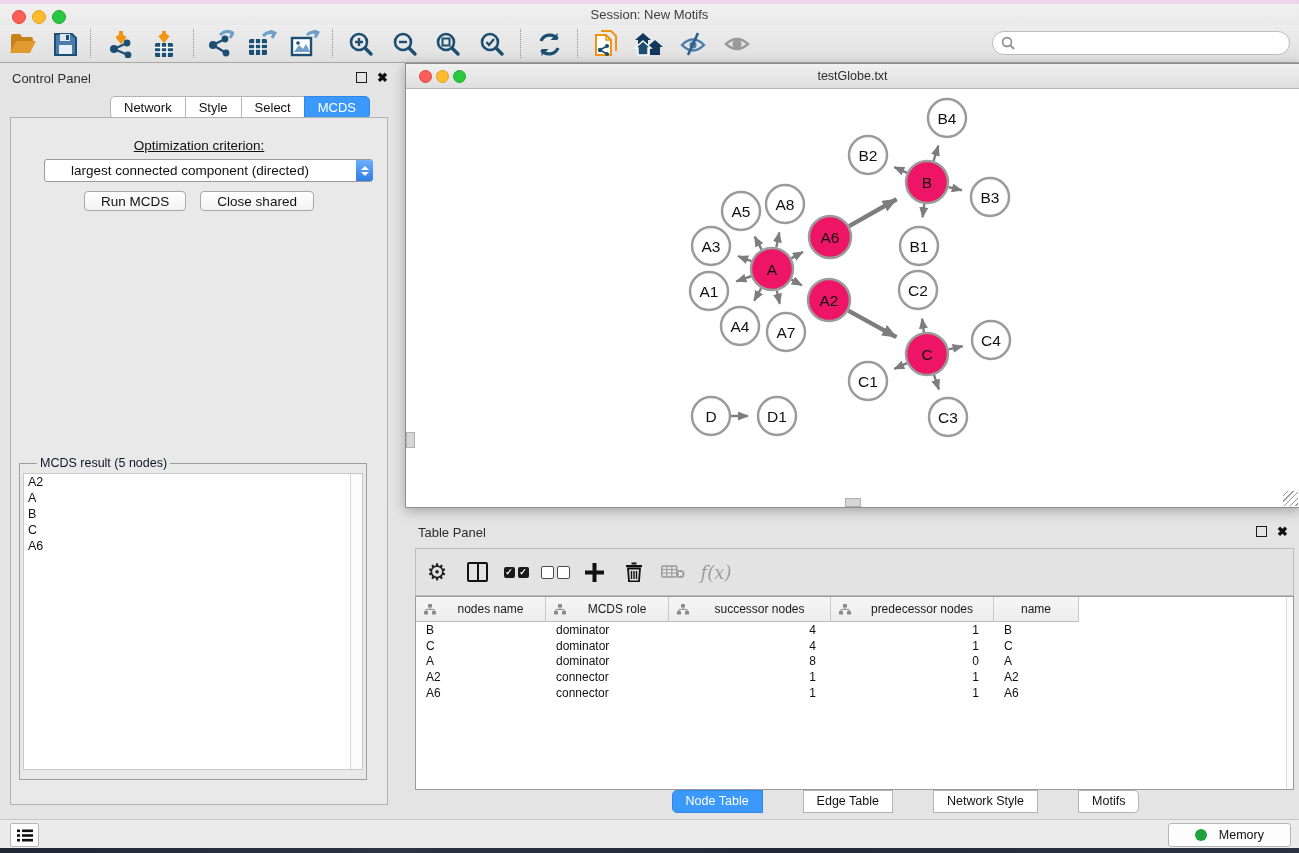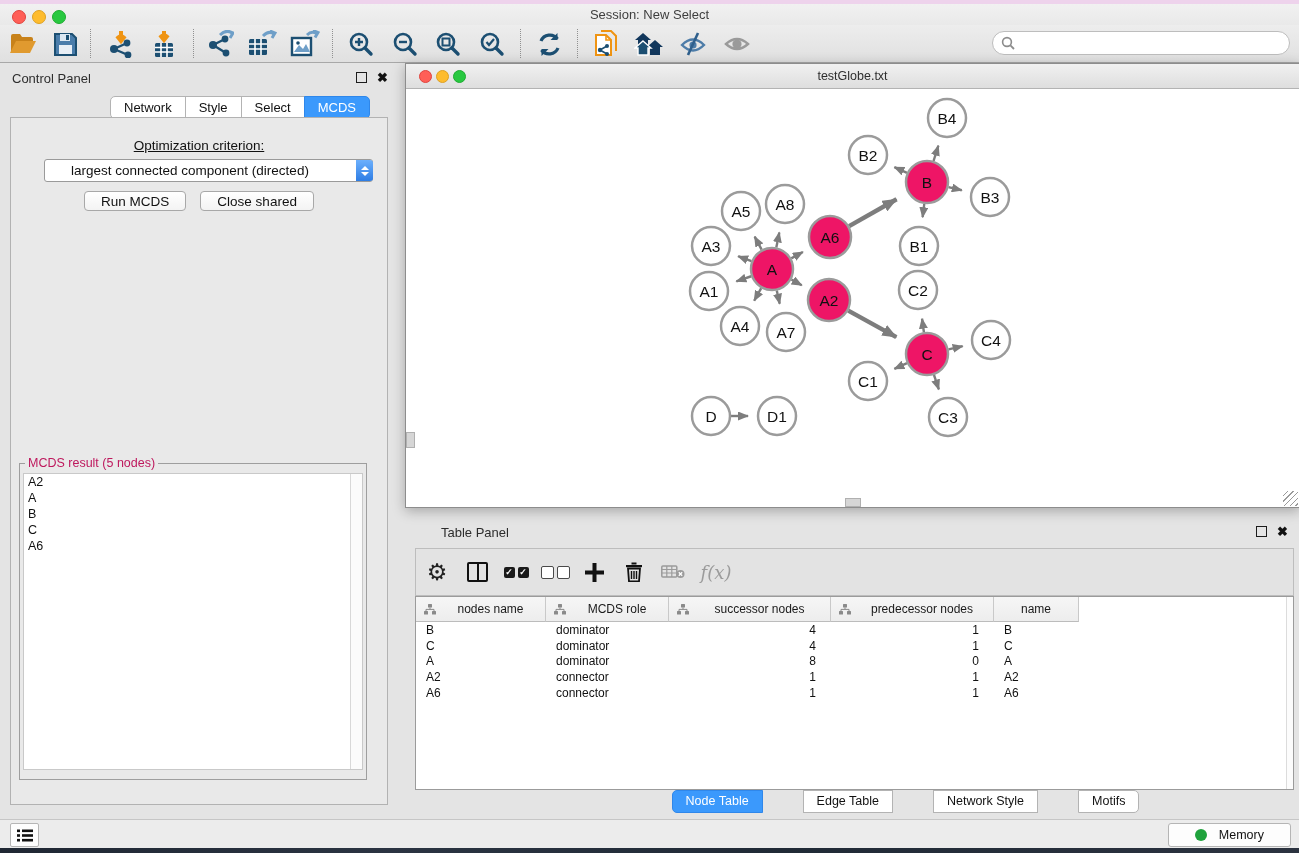--- a/index.html
+++ b/index.html
@@ -36,37 +36,37 @@
   .cp-body{position:absolute;left:10px;top:117px;width:376px;height:686px;background:#e9e9e9;border:1px solid #b2b2b2;}
   .opt-label{position:absolute;left:0;width:100%;top:20px;text-align:center;font-size:13.5px;color:#111;text-decoration:underline;}
   .dropdown{position:absolute;left:33px;top:41px;width:312px;height:21px;background:#fff;border:1px solid #9a9a9a;border-radius:3px;display:flex;align-items:center;cursor:pointer;padding-left:15px;}
   .dropdown .dd-text{flex:1;font-size:13.5px;padding-left:11px;color:#111;white-space:nowrap;}
   .dd-stepper{width:17px;height:21px;margin-right:-1px;border-radius:0 3px 3px 0;background:linear-gradient(#6cb0fd,#2e7de4);display:flex;flex-direction:column;align-items:center;justify-content:center;gap:2px;}
   .dd-up{width:0;height:0;border-left:4px solid transparent;border-right:4px solid transparent;border-bottom:4px solid #fff;}
   .dd-down{width:0;height:0;border-left:4px solid transparent;border-right:4px solid transparent;border-top:4px solid #fff;}
   .cp-buttons{position:absolute;top:73px;left:0;width:100%;display:flex;justify-content:center;gap:14px;}
   .btn{height:20px;line-height:20px;background:linear-gradient(#fff,#f3f3f3);border:1px solid #a8a8a8;border-radius:4px;padding:0 16px;font-size:13.5px;color:#111;cursor:pointer;}
   .result-fieldset{position:absolute;left:8px;top:338px;width:346px;height:322px;border:1px solid #9e9e9e;margin:0;padding:0;}
-  .result-fieldset legend{font-size:12.5px;color:#be185d;margin-left:5px;padding:0 3px;}
+  .result-fieldset legend{font-size:12.5px;color:#0f172a;margin-left:17px;padding:0 3px;}
   .result-list{position:absolute;left:3px;top:3px;right:3px;bottom:3px;background:#fff;border:1px solid #c9c9c9;overflow:hidden;}
   .result-scroll{position:absolute;top:0;right:0;width:11px;bottom:0;background:#fbfbfb;border-left:1px solid #d8d8d8;}
   .result-item{font-size:12.5px;color:#111;padding:1.5px 0 1.5px 4px;line-height:13px;cursor:default;}
   
   .net-window{position:absolute;left:405px;top:63px;width:893px;height:443px;background:#fff;border:1px solid #8d8d8d;box-shadow:0 3px 12px rgba(0,0,0,.28);}
   .net-titlebar{position:relative;height:24px;background:linear-gradient(#f1f1f1,#dedede);border-bottom:1px solid #b3b3b3;}
   .net-titlebar .traffic{width:11px;height:11px;top:6px;}
   .nt-red{left:13px;}.nt-yellow{left:30px;}.nt-green{left:47px;}
   .net-title{position:absolute;left:0;right:0;top:0;text-align:center;line-height:24px;font-size:12.5px;color:#2e2e2e;}
   .net-canvas{position:absolute;left:0;top:24px;right:0;bottom:0;}
   .handle-left{position:absolute;left:0;top:368px;width:7px;height:14px;background:#d6d6d6;border:1px solid #b0b0b0;}
   .handle-bottom{position:absolute;left:439px;bottom:0;width:14px;height:7px;background:#d6d6d6;border:1px solid #b0b0b0;}
   .resize-grip{position:absolute;right:1px;bottom:1px;width:15px;height:15px;
     background:repeating-linear-gradient(135deg,transparent 0 3px,#9a9a9a 3px 4px);}
   
-  .tp-title{position:absolute;left:441px;top:525px;font-size:13px;color:#2d2d2d;}
+  .tp-title{position:absolute;left:418px;top:525px;font-size:13px;color:#2d2d2d;}
   .tp-btns{left:1256px;top:526px;}
   .tp-toolbar{position:absolute;left:415px;top:548px;width:877px;height:46px;background:#e3e3e3;border:1px solid #bdbdbd;display:flex;align-items:center;}
   .tp-icon{display:flex;align-items:center;justify-content:center;height:34px;cursor:pointer;}
   .gear-glyph{font-size:23px;color:#222;line-height:23px;}
   .col-glyph{width:17px;height:16px;border:2.5px solid #111;border-radius:2px;position:relative;}
   .col-glyph:after{content:"";position:absolute;left:50%;top:0;bottom:0;border-left:2.5px solid #111;}
   .cb{width:11px;height:11px;border-radius:2px;display:inline-flex;align-items:center;justify-content:center;}
   .cb.checked{background:#1a1a1a;color:#fff;font-size:9px;font-weight:bold;}
   .cb.empty{border:1.5px solid #4a4a4a;background:#fff;}
   .fx-glyph{font-family:"DejaVu Serif",serif;font-style:italic;font-size:18px;color:#9b9b9b;}
@@ -90,21 +90,21 @@
   .desktop-strip{position:absolute;left:0;right:0;bottom:0;height:5px;background:linear-gradient(90deg,#1f2733,#2b3442 30%,#202a36 60%,#2c3340);}
 </style>
 </head>
 <body>
 
 <div class="menubar-tint"></div>
 <div class="titlebar">
   <span class="traffic t-red"></span>
   <span class="traffic t-yellow"></span>
   <span class="traffic t-green"></span>
-  <div class="win-title">Session: New Select</div>
+  <div class="win-title">Session: New Motifs</div>
 </div>
 
 <div class="toolbar">
   <span class="tb-icon" style="left:8px">
     <svg width="28" height="24" viewBox="0 0 28 24">
         <path d="M2 21 V4 q0-2 2-2 h7 l2 3 h9 q2 0 2 2 v3" fill="#c8821a"></path>
         <path d="M1 21 L7 9 h20 l-6 12 z" fill="#e09a2f"></path>
       </svg>
   </span>
   <span class="tb-icon" style="left:50px">

